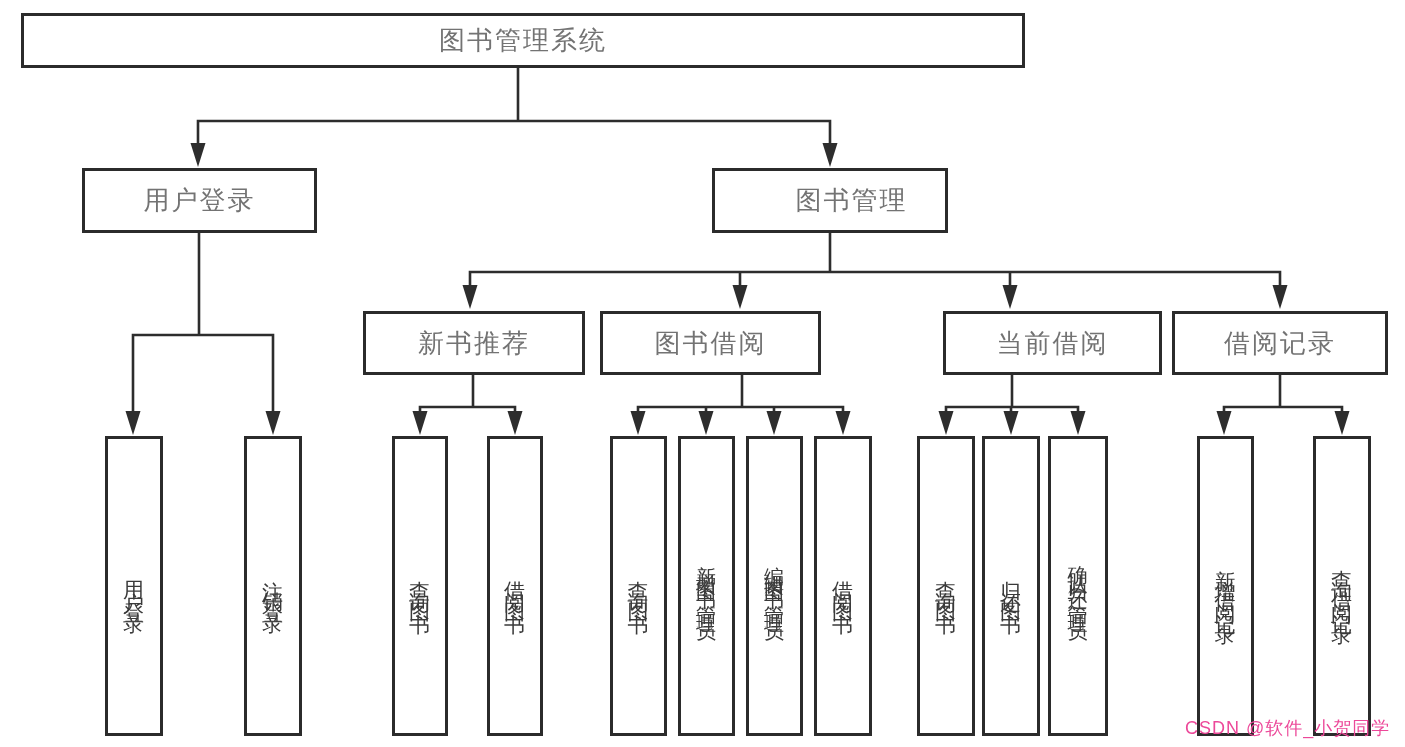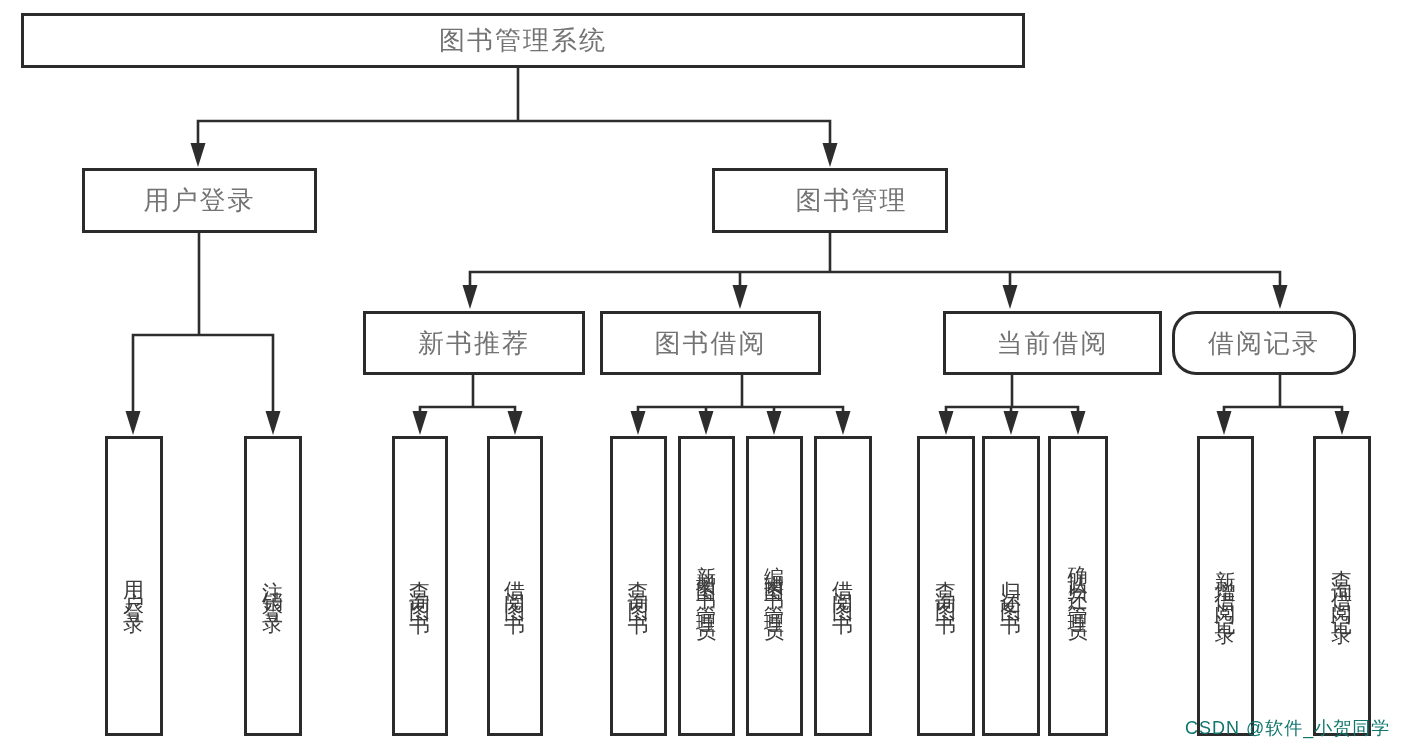--- a/index.html
+++ b/index.html
@@ -34,40 +34,40 @@
   }
   .vnode.long span{font-size:20px;letter-spacing:8px;}
 
   
   #n-root{left:21px;top:13px;width:1004px;height:55px;}
   #n-l2a{left:82px;top:168px;width:235px;height:65px;}
   #n-l2b{left:712px;top:168px;width:236px;height:65px;padding-left:43px;}
   #n-l3a{left:363px;top:311px;width:222px;height:64px;}
   #n-l3b{left:600px;top:311px;width:221px;height:64px;}
   #n-l3c{left:903px;top:311px;width:219px;height:64px;margin-left:40px;}
-  #n-l3d{left:1172px;top:311px;width:184px;height:64px;border-radius:24px;}
+  #n-l3d{left:1172px;top:311px;width:216px;height:64px;}
 
   
   #g1b1{left:105px;width:58px;}
   #g1b2{left:244px;width:58px;}
   #g2b1{left:392px;width:56px;}
   #g2b2{left:487px;width:56px;}
   #g3b1{left:610px;width:57px;}
   #g3b2{left:678px;width:57px;}
   #g3b3{left:746px;width:57px;}
   #g3b4{left:814px;width:58px;}
   #g4b1{left:917px;width:58px;}
   #g4b2{left:982px;width:58px;}
   #g4b3{left:1048px;width:60px;}
   #g5b1{left:1197px;width:57px;}
   #g5b2{left:1313px;width:58px;}
 
   .watermark{
     position:absolute;left:1185px;top:716px;
-    color:#0f766e;font-size:18px;letter-spacing:1px;
+    color:#ec4899;font-size:18px;letter-spacing:1px;
     z-index:5;white-space:nowrap;
   }
 </style>
 </head>
 <body>
 
 <div class="canvas">
 
   <svg class="connectors" viewBox="0 0 1405 747">
     <g>

